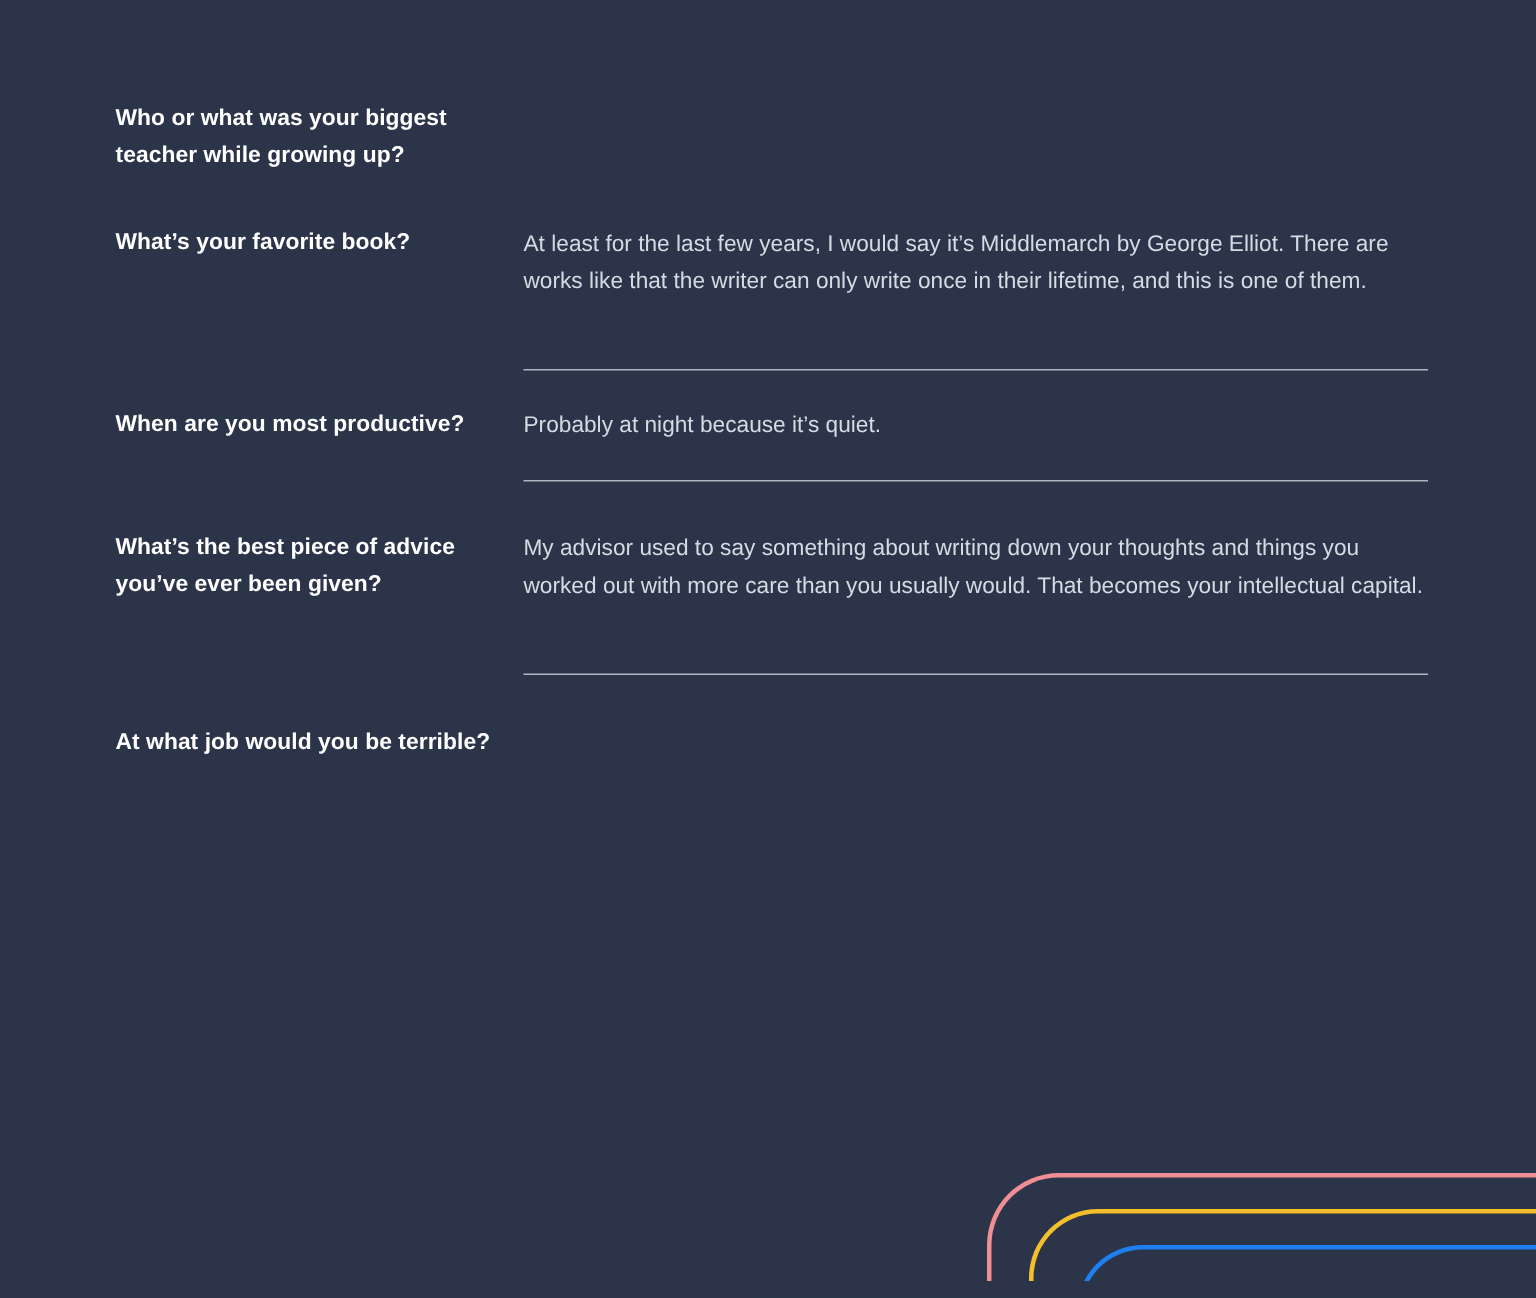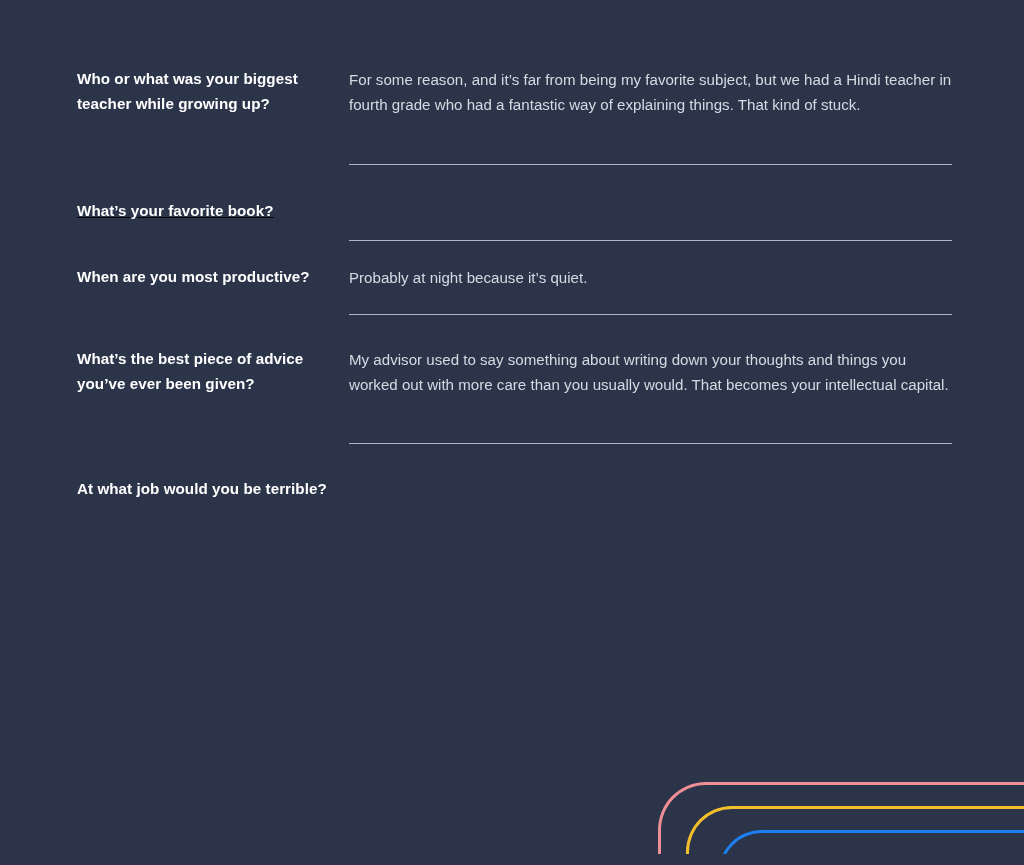--- a/index.html
+++ b/index.html
@@ -69,21 +69,21 @@
     border: 0;
   }
 
   
   .qa-item[data-row="0"] .qa-divider { margin-top: 47px; }
   .qa-item[data-row="1"] .qa-divider { margin-top: 46px; }
   .qa-item[data-row="2"] .qa-divider { margin-top: 24px; }
   .qa-item[data-row="3"] .qa-divider { margin-top: 49px; }
   .qa-item[data-row="4"] .qa-divider { margin-top: 46px; }
 
-  .qa-item[data-row="1"] { margin-top: 29px; text-decoration: underline; }
+  .qa-item[data-row="1"] { margin-top: 29px; }
   .qa-item[data-row="2"] { margin-top: 19px; }
   .qa-item[data-row="3"] { margin-top: 26px; }
   .qa-item[data-row="4"] { margin-top: 27px; }
   .qa-item[data-row="5"] { margin-top: 28px; flex-direction: column; }
 
   
   .deco {
     position: absolute;
     right: -4px;
     border-style: solid;
@@ -125,29 +125,26 @@
 </style>
 </head>
 <body>
 
 <div id="qa-page">
 
   <div class="qa-list">
 
     <div class="qa-item" data-row="0">
       <div class="qa-question">Who or what was your biggest teacher while growing up?</div>
-      <div class="qa-answer-col">
-        <div class="qa-answer">For some reason, and it’s far from being my favorite subject, but we had a Hindi teacher in fourth grade who had a fantastic way of explaining things. That kind of stuck.</div>
-        <div class="qa-divider"></div>
-      </div>
     </div>
 
     <div class="qa-item" data-row="1">
       <div class="qa-question">What’s your favorite book?</div>
       <div class="qa-answer-col">
+        <div class="qa-answer">At least for the last few years, I would say it’s Middlemarch by George Elliot. There are works like that the writer can only write once in their lifetime, and this is one of them.</div>
         <div class="qa-divider"></div>
       </div>
     </div>
 
     <div class="qa-item" data-row="2">
       <div class="qa-question">When are you most productive?</div>
       <div class="qa-answer-col">
         <div class="qa-answer">Probably at night because it’s quiet.</div>
         <div class="qa-divider"></div>
       </div>

